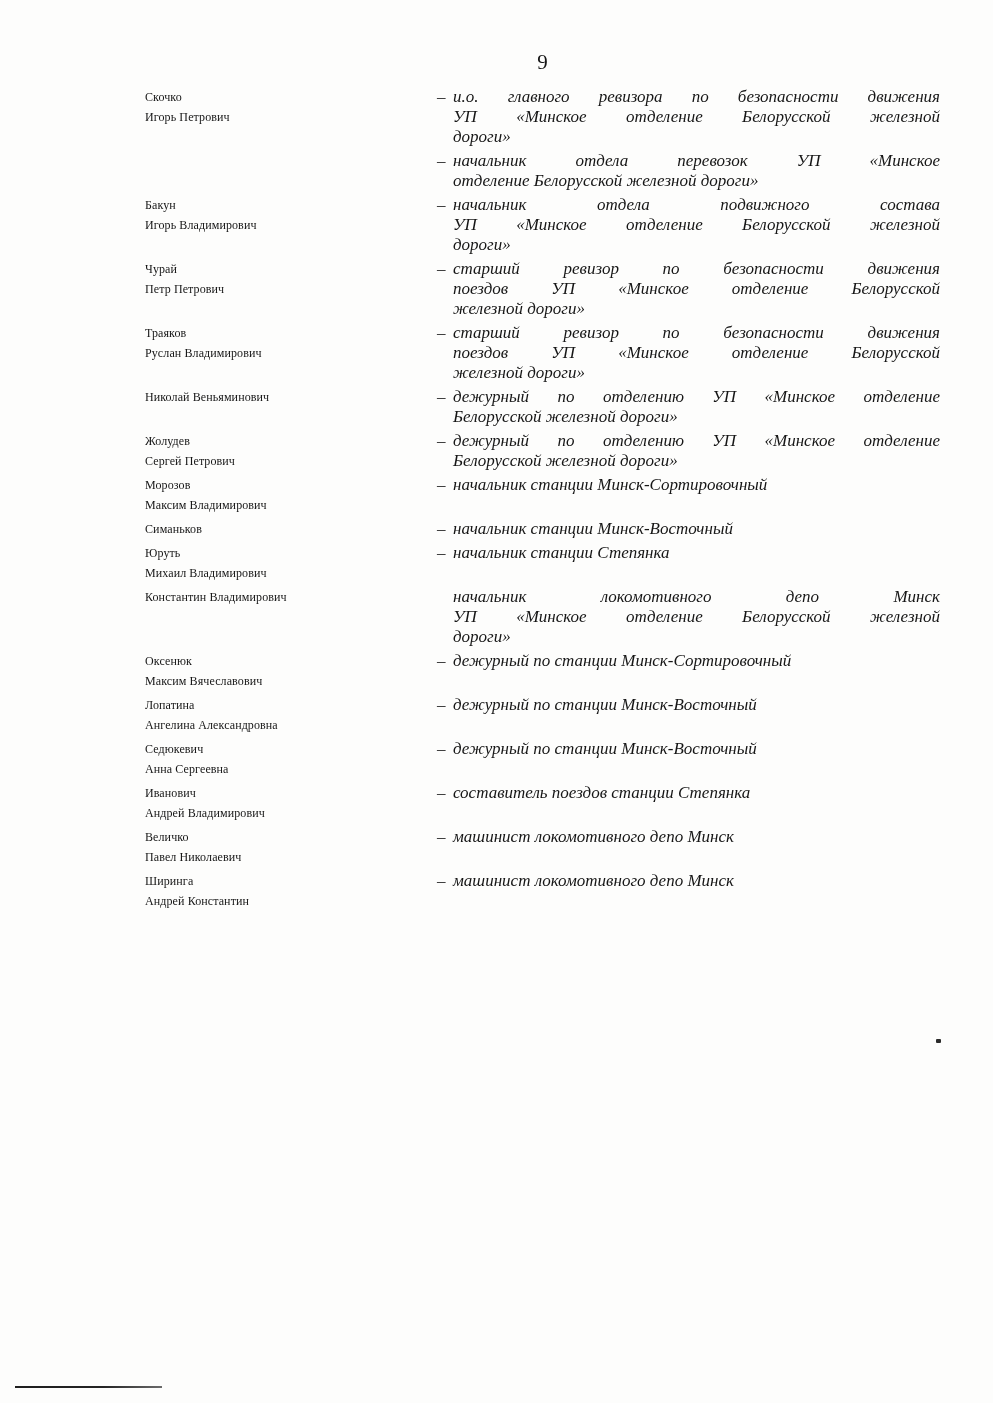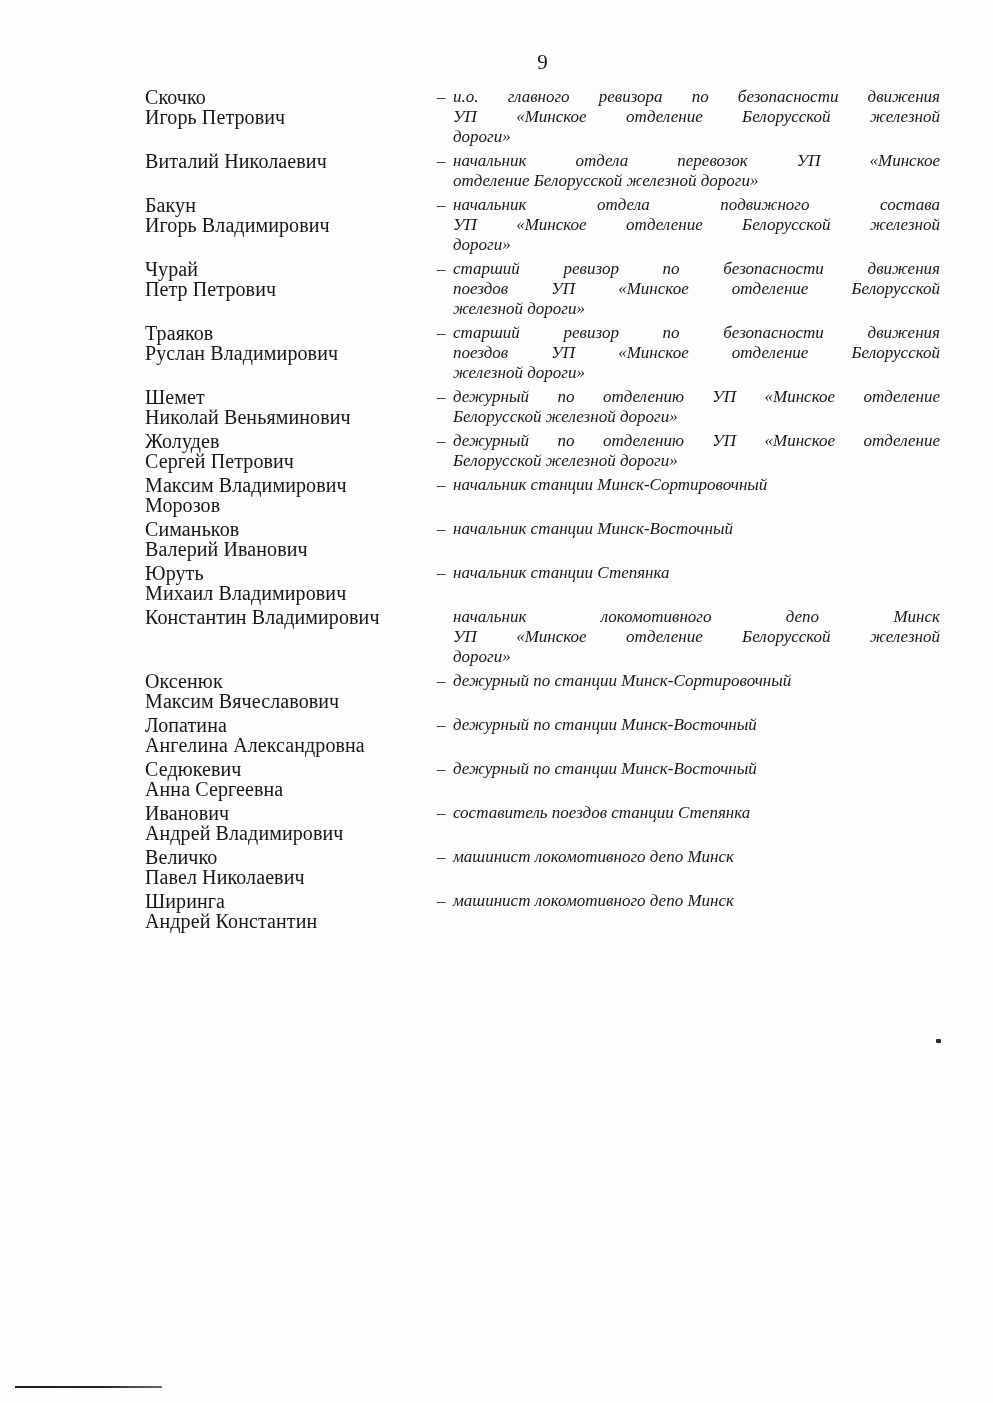--- a/index.html
+++ b/index.html
@@ -31,21 +31,21 @@
     left: 145px;
     width: 795px;
   }
   .entry {
     display: flex;
     margin-bottom: 4px;
   }
   .name-col {
     width: 292px;
     flex: 0 0 292px;
-    font-size: 20px;
+    font-size: 12px;
     line-height: 20px;
     letter-spacing: 0.1px;
   }
   .pos-col {
     width: 503px;
     flex: 0 0 503px;
     position: relative;
     padding-left: 16px;
     box-sizing: border-box;
     font-size: 17px;
@@ -103,21 +103,20 @@
     <div class="pos-col">
           <span class="dash">–</span>
           <div class="pos-line">и.о. главного ревизора по безопасности движения</div>
           <div class="pos-line">УП «Минское отделение Белорусской железной</div>
           <div class="pos-line last">дороги»</div>
         </div>
   </div>
 
   <div class="entry">
     <div class="name-col">
-          <div class="name-line">Виталий Николаевич</div>
         </div>
     <div class="pos-col">
           <span class="dash">–</span>
           <div class="pos-line">начальник отдела перевозок УП «Минское</div>
           <div class="pos-line last">отделение Белорусской железной дороги»</div>
         </div>
   </div>
 
   <div class="entry">
     <div class="name-col">
@@ -153,21 +152,20 @@
     <div class="pos-col">
           <span class="dash">–</span>
           <div class="pos-line">старший ревизор по безопасности движения</div>
           <div class="pos-line">поездов УП «Минское отделение Белорусской</div>
           <div class="pos-line last">железной дороги»</div>
         </div>
   </div>
 
   <div class="entry">
     <div class="name-col">
-          <div class="name-line">Шемет</div>
           <div class="name-line">Николай Веньяминович</div>
         </div>
     <div class="pos-col">
           <span class="dash">–</span>
           <div class="pos-line">дежурный по отделению УП «Минское отделение</div>
           <div class="pos-line last">Белорусской железной дороги»</div>
         </div>
   </div>
 
   <div class="entry">
@@ -177,33 +175,32 @@
         </div>
     <div class="pos-col">
           <span class="dash">–</span>
           <div class="pos-line">дежурный по отделению УП «Минское отделение</div>
           <div class="pos-line last">Белорусской железной дороги»</div>
         </div>
   </div>
 
   <div class="entry">
     <div class="name-col">
+          <div class="name-line">Морозов</div>
           <div class="name-line">Максим Владимирович</div>
-          <div class="name-line">Морозов</div>
         </div>
     <div class="pos-col">
           <span class="dash">–</span>
           <div class="pos-line last">начальник станции Минск-Сортировочный</div>
         </div>
   </div>
 
   <div class="entry">
     <div class="name-col">
           <div class="name-line">Симаньков</div>
-          <div class="name-line">Валерий Иванович</div>
         </div>
     <div class="pos-col">
           <span class="dash">–</span>
           <div class="pos-line last">начальник станции Минск-Восточный</div>
         </div>
   </div>
 
   <div class="entry">
     <div class="name-col">
           <div class="name-line">Юруть</div>

